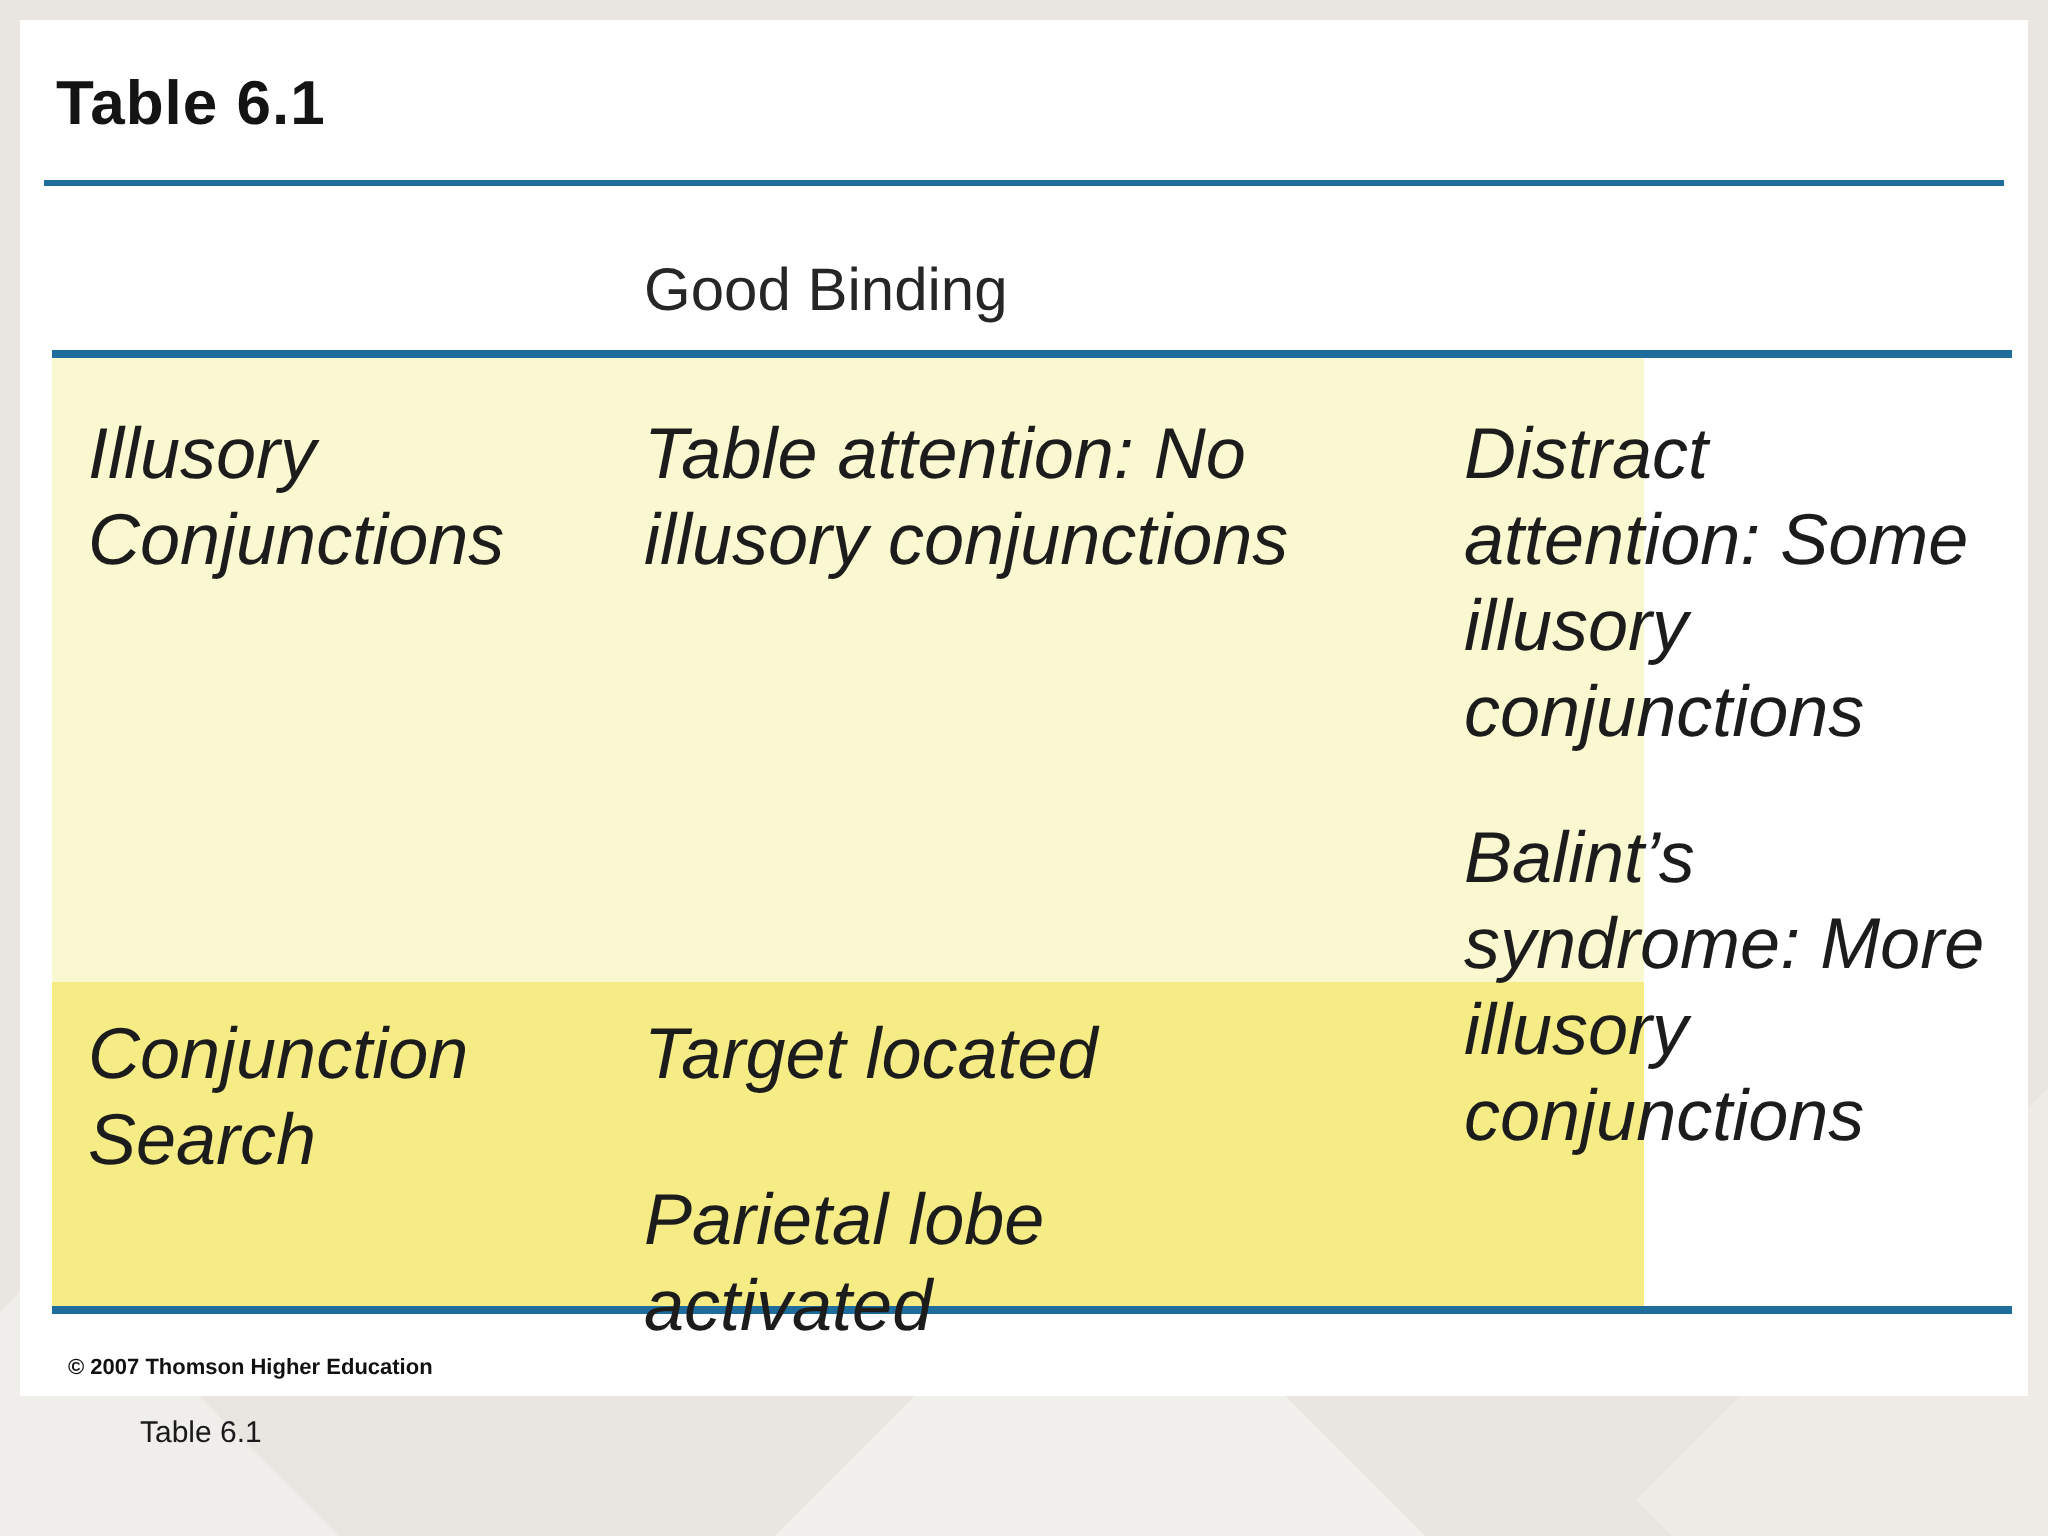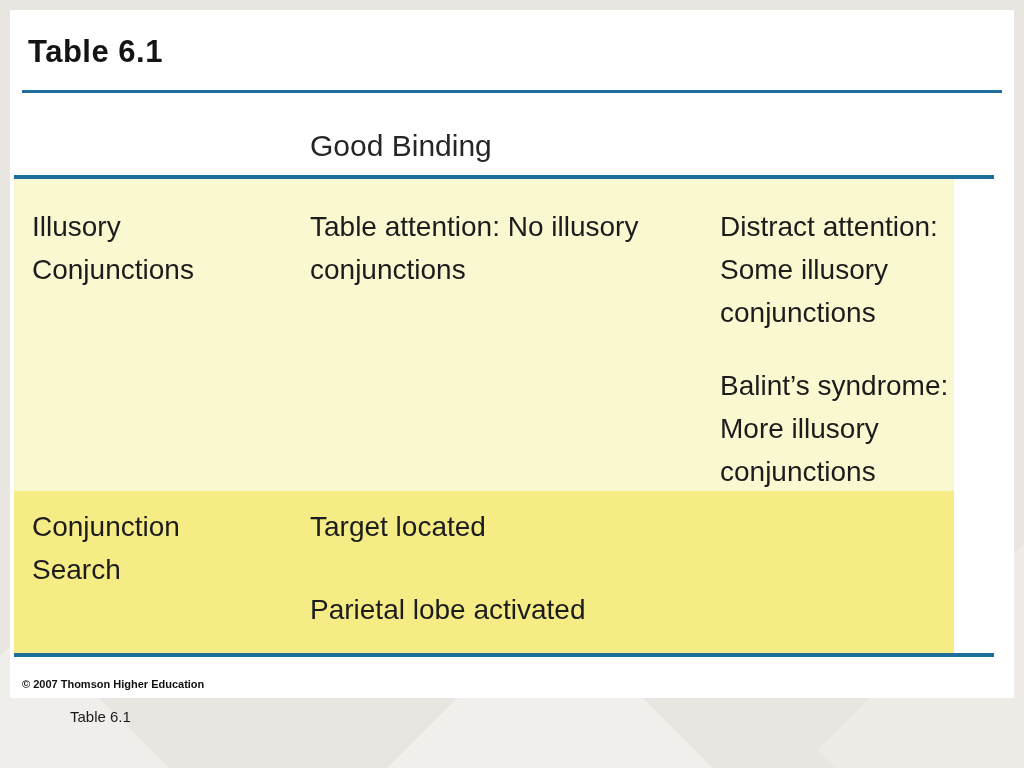--- a/index.html
+++ b/index.html
@@ -36,48 +36,48 @@
   }
   .slide-title{
     position:absolute;left:18px;top:24px;
     font-size:31px;font-weight:bold;color:#141414;
     letter-spacing:0.5px;
   }
   .rule{background:var(--accent-line);}
   .rule-top{position:absolute;left:12px;top:80px;width:980px;height:3px;}
 
   .tablegrid{
-    position:absolute;left:4px;top:83px;width:940px;
+    position:absolute;left:16px;top:83px;width:796px;
   }
   .grid-row{
     display:grid;
     grid-template-columns:296px 410px 274px;
   }
   .thead{height:82px;align-items:end;}
   .thead .cell{padding-bottom:12px;}
   .hdr{font-size:30px;color:#262626;}
   .rule-mid{width:980px;height:4px;}
   .rule-bottom{width:980px;height:4px;}
 
   .trow .cell{
-    font-size:28px;line-height:43px;
+    font-size:36px;line-height:43px;font-style:italic;
   }
   .c1{padding-left:18px;padding-right:78px;}
   .c2{padding-right:80px;}
   .c3{padding-right:8px;}
   .row1{height:312px;background:var(--row-light);}
   .row1 .cell{padding-top:26px;}
   .row2{height:162px;background:var(--row-dark);}
   .row2 .cell{padding-top:14px;}
   .cell p{margin:0;}
   .cell p + p{margin-top:30px;}
   .row2 .c2 p + p{margin-top:40px;}
 
   .copyright{
-    position:absolute;left:12px;top:668px;
+    position:absolute;left:24px;top:668px;
     font-size:11px;font-weight:bold;color:#111;
   }
   .caption{
     position:absolute;left:70px;top:708px;z-index:3;
     font-size:15px;color:#1a1a1a;
   }
 </style>
 </head>
 <body>
 

